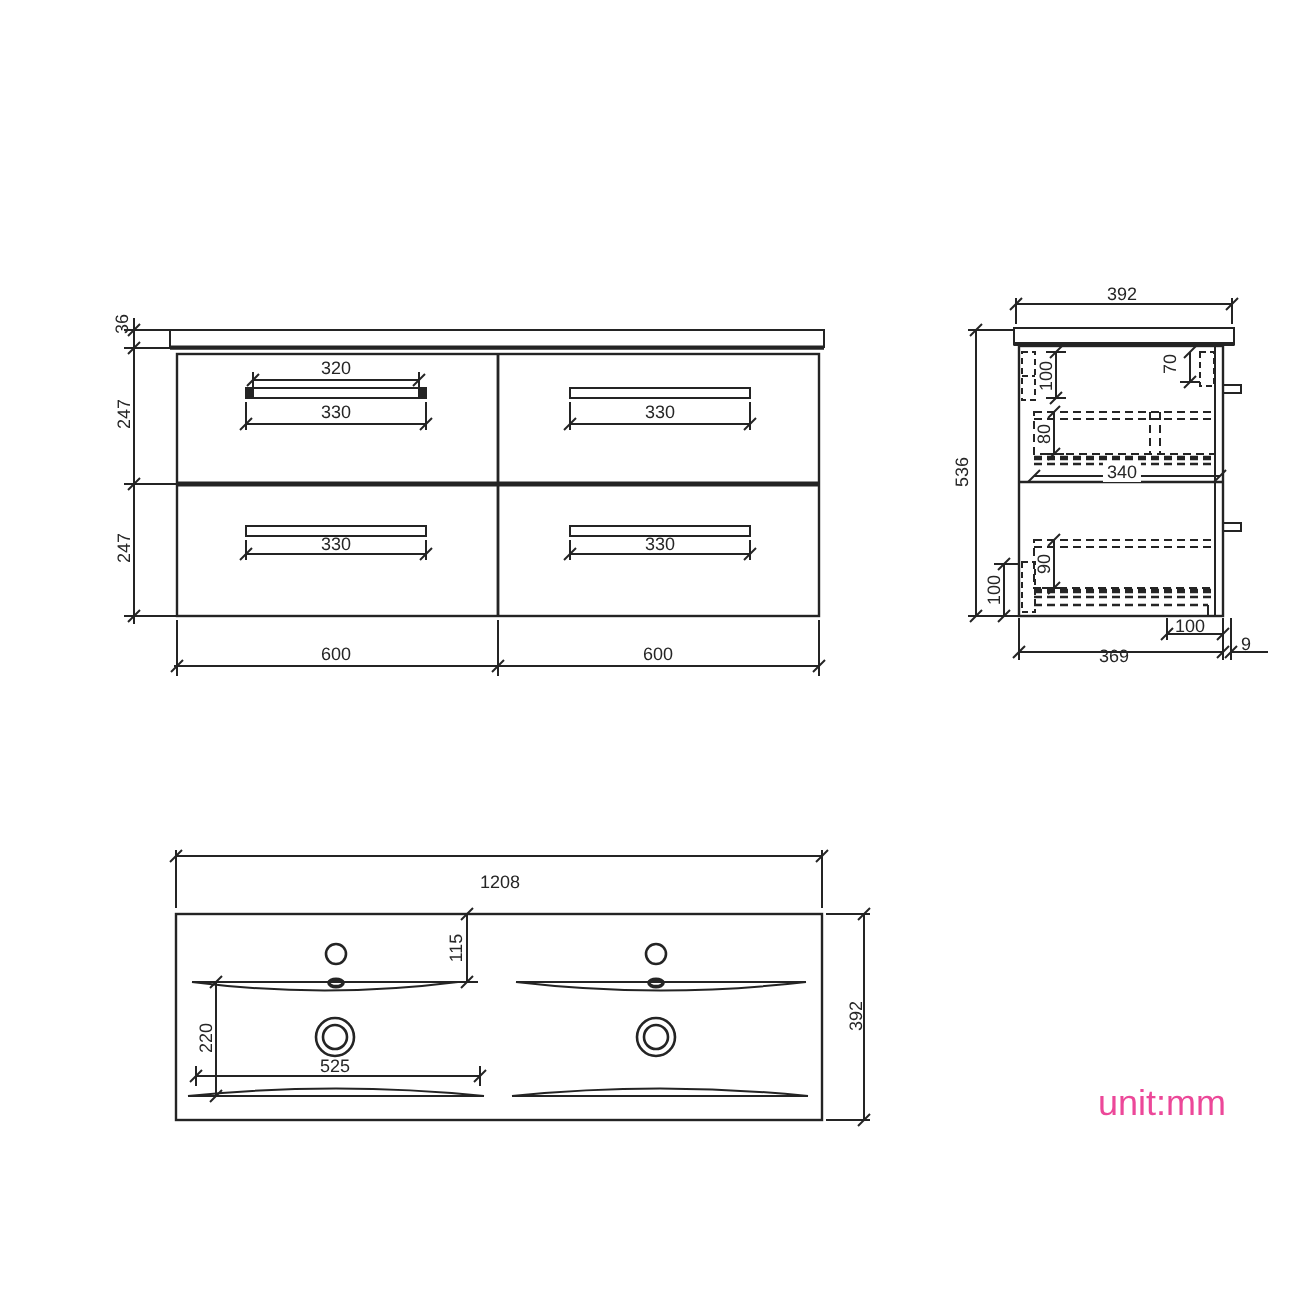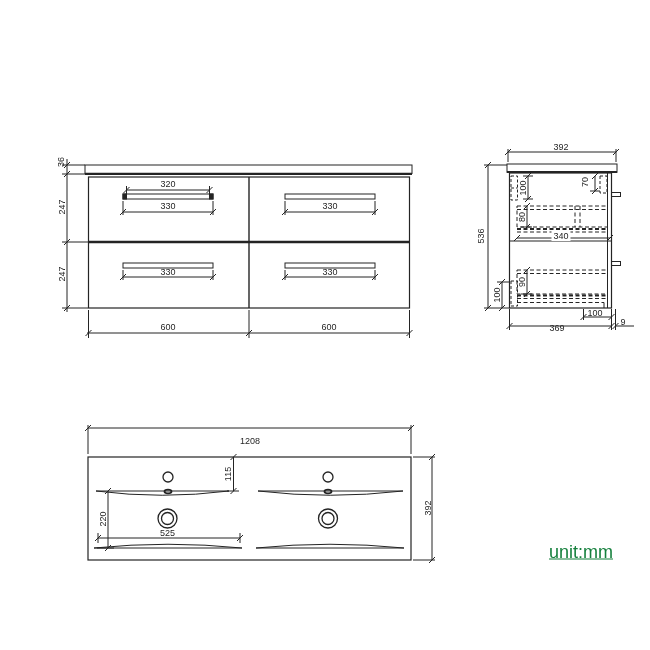--- a/index.html
+++ b/index.html
@@ -22,24 +22,23 @@
     line-height:10px;
     color:var(--text);
     transform:translate(-50%,-50%);
     white-space:nowrap;
   }
   .dim.rot{transform:translate(-50%,-50%) rotate(-90deg);}
   .dim.bg{background:var(--bg);padding:0 2px;}
   .unit{
     position:absolute;
     font-size:18px;
-    color:#15803d;
+    color:#ec4899;
     transform:translate(-50%,-50%);
     white-space:nowrap;
-    text-decoration:underline;
   }
 </style>
 </head>
 <body>
 
 <div class="canvas">
 
 <svg width="650" height="650" viewBox="0 0 650 650">
   <g stroke="#242424" fill="none" stroke-width="1">
 

